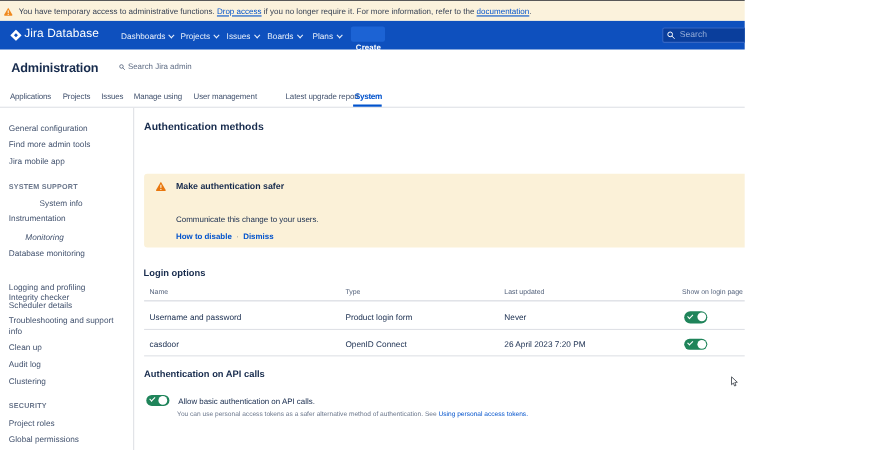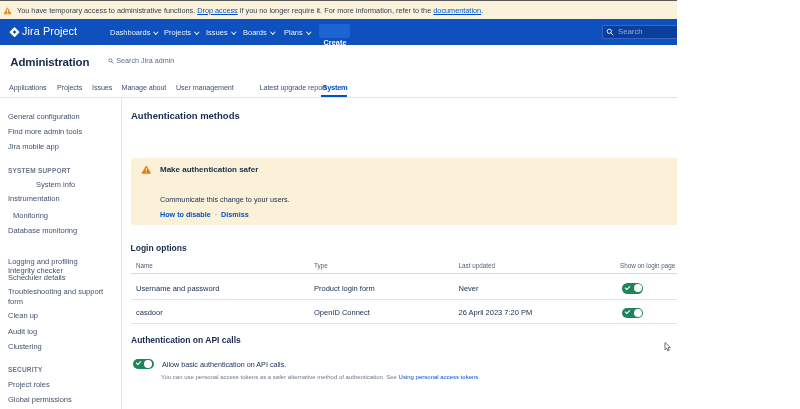--- a/index.html
+++ b/index.html
@@ -23,21 +23,21 @@
     <rect x="10.7" y="9" width="2.6" height="7" fill="#FBF2DC"></rect>
     <circle cx="12" cy="19" r="1.5" fill="#FBF2DC"></circle>
   </svg>
   <span class="t" style="left:17px;top:5.5px;font-size:7.3px;line-height:9px;color:#333e52;">You have temporary access to administrative functions. <a class="lnk" style="text-decoration:underline;">Drop access</a> if you no longer require it. For more information, refer to the <a class="lnk" style="text-decoration:underline;">documentation</a>.</span>
 
   <div style="position:absolute;left:0;top:19px;width:800px;height:26px;background:#0E50BE;"></div>
 
   <svg style="position:absolute;left:8.5px;top:25.5px;" width="11" height="12" viewBox="0 0 32 32">
     <path fill="#fff" d="M30 15.2 17 2.3a1.5 1.5 0 0 0-2 0l-13 12.9a1.5 1.5 0 0 0 0 2.2l13 12.9a1.5 1.5 0 0 0 2 0l13-12.9a1.5 1.5 0 0 0 0-2.2zM16 21.5l-5.3-5.2L16 11l5.3 5.3z"></path>
   </svg>
-  <span class="t" style="left:22px;top:26px;font-size:10.8px;line-height:11px;color:#fff;font-weight:500;letter-spacing:0.1px;">Jira Project</span>
+  <span class="t" style="left:22px;top:26px;font-size:10.8px;line-height:11px;color:#fff;font-weight:500;letter-spacing:0.1px;">Jira Database</span>
 
   <span class="t nav" style="left:110px;top:27.5px;">Dashboards</span>
   <span class="t nav" style="left:164px;top:27.5px;">Projects</span>
   <span class="t nav" style="left:206px;top:27.5px;">Issues</span>
   <span class="t nav" style="left:243px;top:27.5px;">Boards</span>
   <span class="t nav" style="left:284px;top:27.5px;">Plans</span>
 
   <div style="position:absolute;left:318.5px;top:23.5px;width:31px;height:14.5px;background:#1C63D4;border-radius:2px;"></div>
   <span class="t" style="left:323.5px;top:39px;font-size:7.2px;line-height:8px;color:#fff;font-weight:bold;letter-spacing:0.1px;">Create</span>
 
@@ -101,40 +101,40 @@
   <svg style="position:absolute;left:107.5px;top:57.7px;" width="6" height="6" viewBox="0 0 16 16">
     <circle cx="6.5" cy="6.5" r="4.3" fill="none" stroke="#44546F" stroke-width="1.8"></circle>
     <line x1="10" y1="10" x2="14" y2="14" stroke="#44546F" stroke-width="1.8" stroke-linecap="round"></line>
   </svg>
   <span class="t" style="left:116.3px;top:57px;font-size:7.2px;line-height:8px;color:#5E6C84;">Search Jira admin</span>
 
   <div style="position:absolute;left:0;top:96.5px;width:790px;height:1px;background:#DFE1E6;"></div>
   <span class="t tab" style="left:9px;top:83px;">Applications</span>
   <span class="t tab" style="left:57px;top:83px;">Projects</span>
   <span class="t tab" style="left:92px;top:83px;">Issues</span>
-  <span class="t tab" style="left:121.5px;top:83px;">Manage about</span>
+  <span class="t tab" style="left:121.5px;top:83px;">Manage using</span>
   <span class="t tab" style="left:176px;top:83px;">User management</span>
   <span class="t tab" style="left:243.6px;top:83px;padding-left:16px;">Latest upgrade report</span>
   <span class="t tab" style="left:322.5px;top:83px;color:#0052CC;font-weight:bold;font-size:7.5px;letter-spacing:-0.3px;">System</span>
   <div style="position:absolute;left:321px;top:94.5px;width:26px;height:2px;background:#0052CC;"></div>
 
   <div style="position:absolute;left:121px;top:97.5px;width:1px;height:312px;background:#DFE1E6;"></div>
   <span class="t sb" style="left:8px;top:111.5px;">General configuration</span>
   <span class="t sb" style="left:8px;top:126.8px;">Find more admin tools</span>
   <span class="t sb" style="left:8px;top:142.2px;">Jira mobile app</span>
   <span class="t sbh" style="left:8px;top:166.9px;">SYSTEM SUPPORT</span>
   <span class="t sb" style="left:8px;top:180.3px;padding-left:28px;">System info</span>
   <span class="t sb" style="left:8px;top:194.2px;">Instrumentation</span>
-  <span class="t sb" style="left:13px;top:210.9px;">Monitoring</span>
+  <span class="t sb" style="left:23px;top:210.9px;font-style:italic;">Monitoring</span>
   <span class="t sb" style="left:8px;top:226.1px;">Database monitoring</span>
   <span class="t sb" style="left:8px;top:241.5px;margin-top:24px;">Integrity checker</span>
   <span class="t sb" style="left:8px;top:256.6px;">Logging and profiling</span>
   <span class="t sb" style="left:8px;top:272.5px;">Scheduler details</span>
   <span class="t sb" style="left:8px;top:286.5px;">Troubleshooting and support</span>
-  <span class="t sb" style="left:8px;top:296.5px;">form</span>
+  <span class="t sb" style="left:8px;top:296.5px;">info</span>
   <span class="t sb" style="left:8px;top:310.6px;">Clean up</span>
   <span class="t sb" style="left:8px;top:326.7px;">Audit log</span>
   <span class="t sb" style="left:8px;top:342.1px;">Clustering</span>
   <span class="t sbh" style="left:8px;top:365.7px;">SECURITY</span>
   <span class="t sb" style="left:8px;top:379.7px;">Project roles</span>
   <span class="t sb" style="left:8px;top:395px;">Global permissions</span>
 
   <span class="t" style="left:131px;top:110px;font-size:9.5px;line-height:12px;font-weight:bold;color:#172B4D;">Authentication methods</span>
   <div style="position:absolute;left:708px;top:108px;width:72px;height:16px;background:#0052CC;border-radius:3px;"></div>
   <span class="t" style="left:715.5px;top:112.5px;font-size:6.6px;line-height:8px;font-weight:bold;color:#fff;">Add configuration</span>

